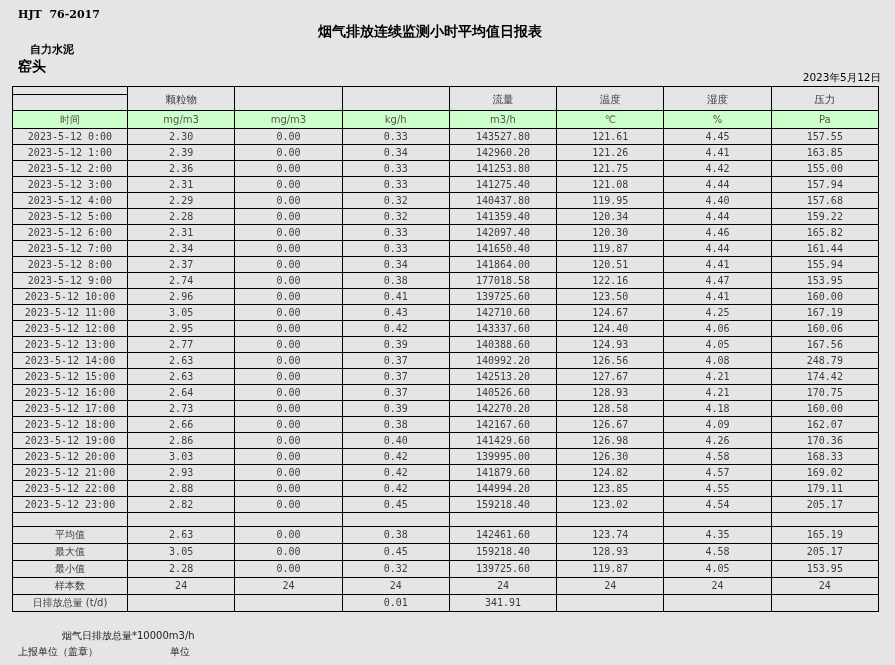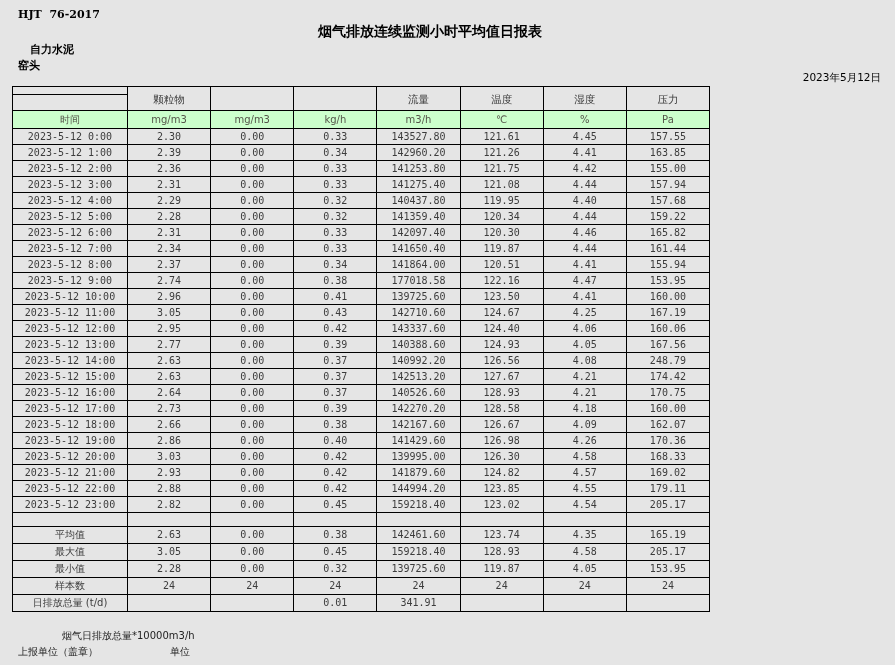--- a/index.html
+++ b/index.html
@@ -21,29 +21,29 @@
   .title {
     position: absolute; top: 23px; left: 0; width: 860px;
     text-align: center; font-size: 14px; font-weight: bold;
   }
   .company {
     position: absolute; top: 42px; left: 18px;
     font-size: 11px; font-weight: bold; margin-left: 12px;
   }
   .location {
     position: absolute; top: 58px; left: 18px;
-    font-size: 11px; font-weight: bold;
+    font-size: 14px; font-weight: bold;
   }
   .date {
     position: absolute; top: 71px; right: 14px;
     font-size: 10.5px;
   }
   table.report {
     position: absolute; top: 86px; left: 12px;
-    width: 698px;
+    width: 867px;
     border-collapse: collapse;
     table-layout: fixed;
   }
   table.report td {
     border: 1px solid #000;
     font-size: 10px;
     text-align: center;
     vertical-align: middle;
     padding: 0 2px;
     height: 15px;

